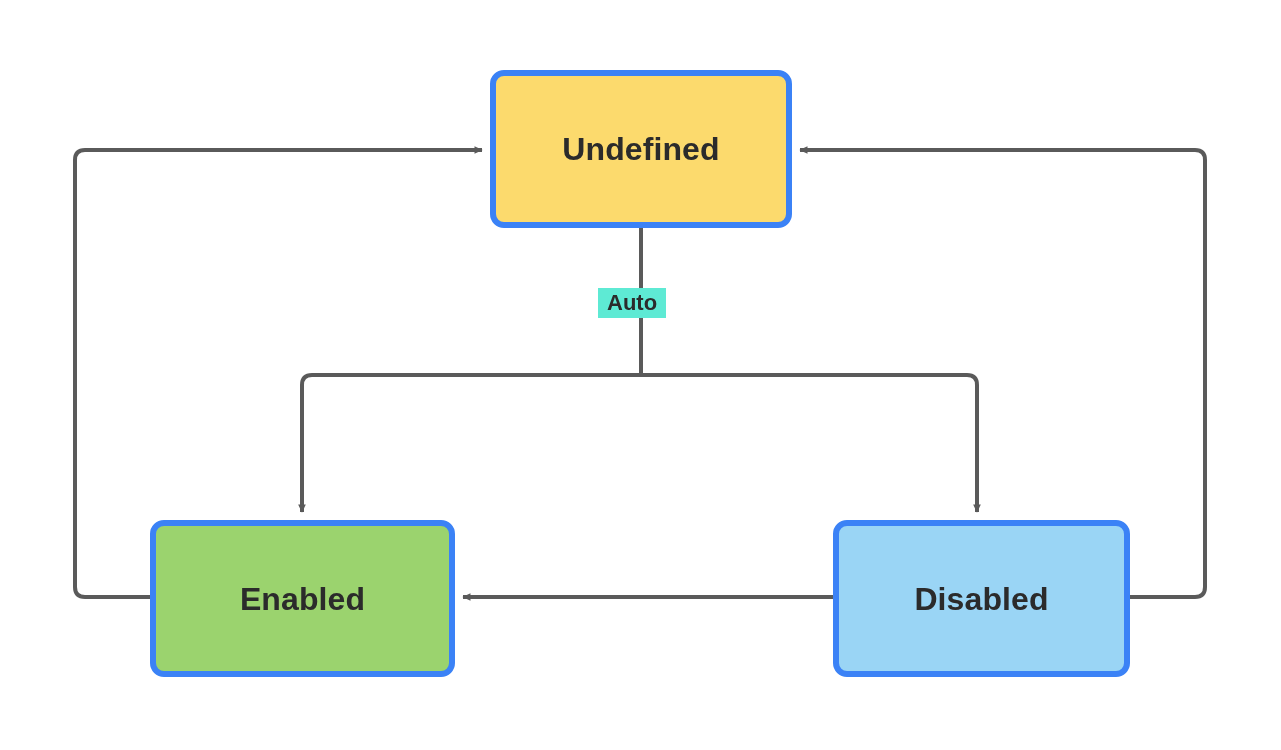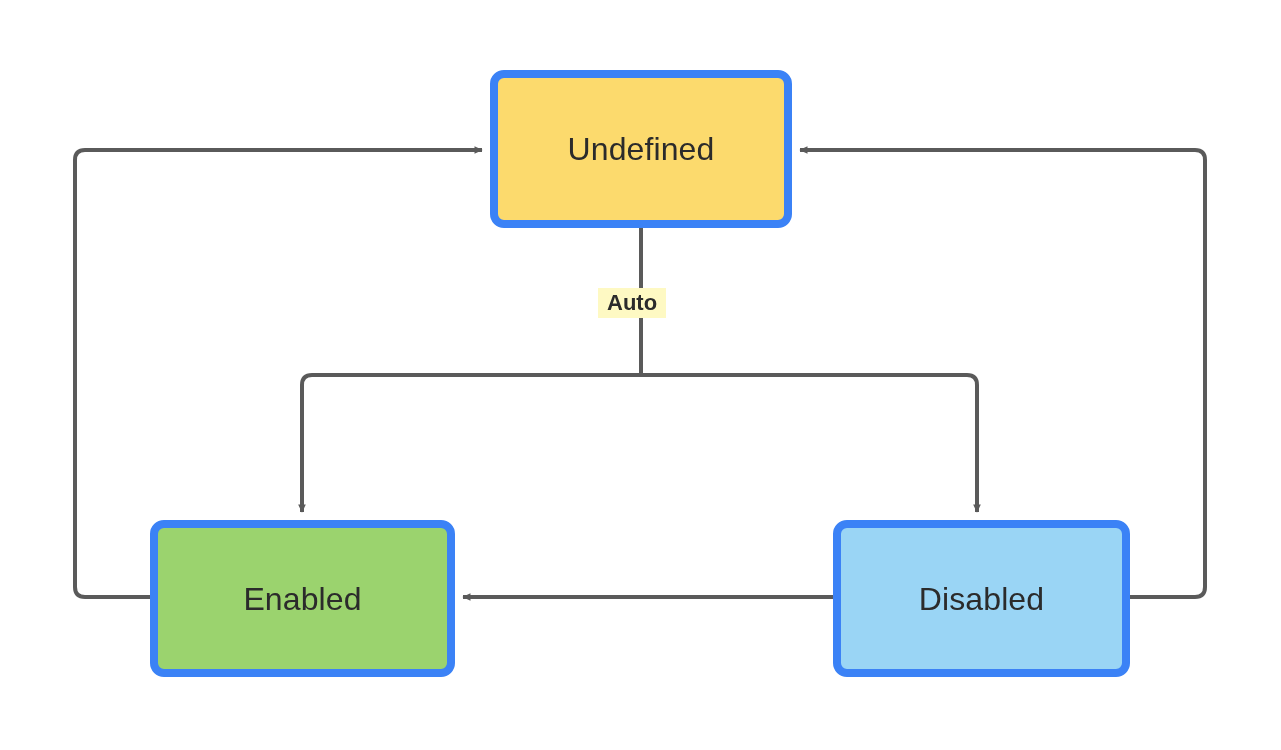--- a/index.html
+++ b/index.html
@@ -22,28 +22,28 @@
   #edge-layer {
     position: absolute;
     left: 0;
     top: 0;
     width: 1281px;
     height: 750px;
   }
   .node {
     position: absolute;
     box-sizing: border-box;
-    border: 8px solid #3b82f6;
+    border: 6px solid #3b82f6;
     border-radius: 14px;
     display: flex;
     align-items: center;
     justify-content: center;
     color: #2b2b2b;
     font-size: 32px;
-    font-weight: 400;
+    font-weight: 700;
     letter-spacing: 0.1px;
     line-height: 1;
     user-select: none;
   }
   .node-label {
     pointer-events: none;
   }
   #node-undefined {
     left: 490px;
     top: 70px;
@@ -60,21 +60,21 @@
     left: 833px;
     top: 520px;
     width: 297px;
     height: 157px;
   }
   .edge-label {
     position: absolute;
     color: #2b2b2b;
     font-size: 22px;
     font-weight: bold;
-    background: #fef9c3;
+    background: #5eead4;
     padding: 2px 9px;
     white-space: nowrap;
     user-select: none;
     text-align: right;
   }
   #edge-label-auto {
     left: 598px;
     top: 288px;
   }
 </style>

